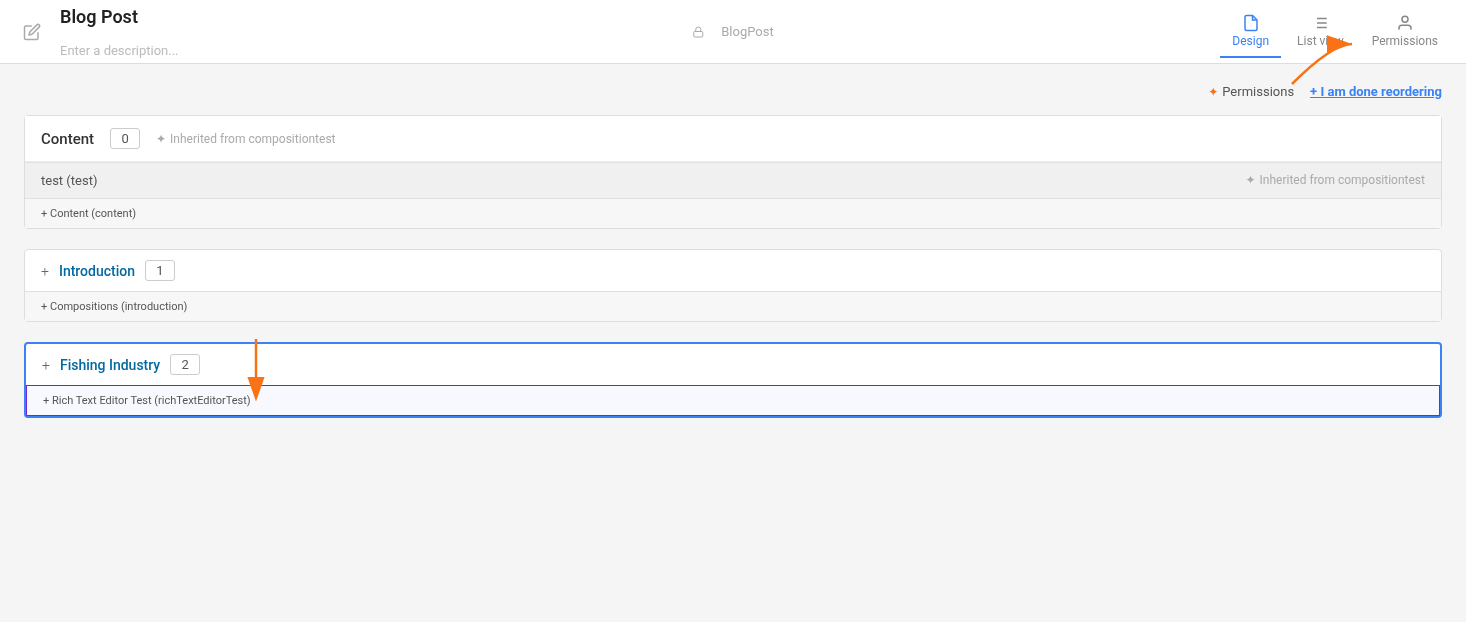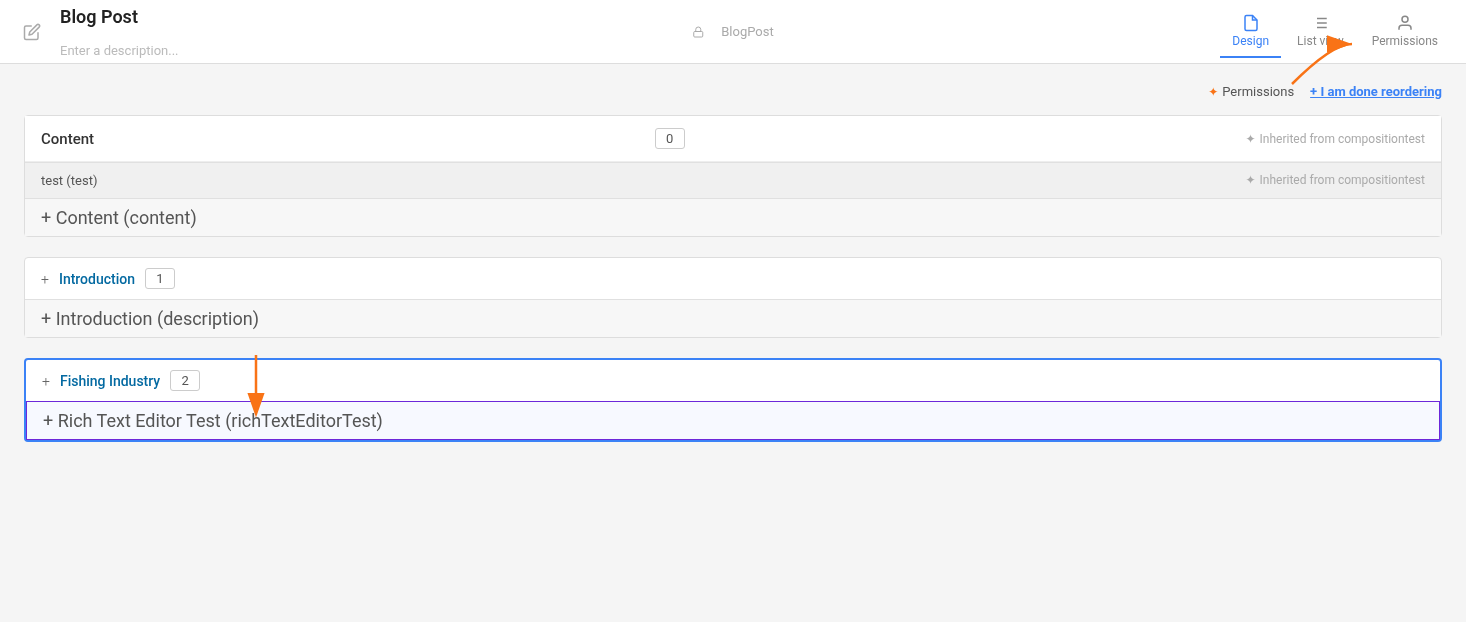--- a/index.html
+++ b/index.html
@@ -74,24 +74,23 @@
     }
     .section-badge {
       background: #fff; border: 1px solid #ccc;
       border-radius: 3px; padding: 2px 8px; font-size: 13px; color: #555;
       min-width: 30px; text-align: center;
     }
 
     
     .content-label {
       padding: 12px 16px;
-      display: flex; align-items: center; gap: 29px;
+      display: flex; align-items: center; gap: 16px;
       background: #fff;
       border-bottom: 1px solid #eee;
-      justify-content: space-between;
     }
     .content-label-text { font-size: 15px; font-weight: 500; }
     .content-inherited-badge {
       color: #aaa; font-size: 12px; display: flex; align-items: center; gap: 4px;
     }
 
     
     .row-item {
       background: #f0f0f0;
       border-top: 1px solid #e0e0e0;
@@ -99,21 +98,21 @@
       display: flex; align-items: flex-start; justify-content: space-between;
       color: #555; font-size: 13px;
     }
     .row-item-right {
       display: flex; align-items: center; gap: 4px; color: #aaa; font-size: 12px;
     }
     .add-row {
       background: #f7f7f7;
       border-top: 1px solid #e0e0e0;
       padding: 8px 16px;
-      color: #555; font-size: 18px; cursor: pointer;
+      color: #555; font-size: 11px; cursor: pointer;
       display: flex; align-items: flex-start; gap: 6px;
     }
 
     
     .plus-icon { font-size: 14px; color: #666; font-weight: 300; }
 
     
     .comp-star { color: #f97316; font-size: 12px; }
     .arrow-overlay {
       position: absolute; right: 80px; top: -50px;
@@ -214,21 +213,21 @@
     </div>
   </div>
 
   <div class="section-wrapper">
     <div class="section-header">
       <span class="plus-icon">+</span>
       <span class="section-title">Introduction</span>
       <span class="section-badge">1</span>
     </div>
     <div class="add-row">
-      <span>+ Introduction (description)</span>
+      <span>+ Compositions (introduction)</span>
     </div>
   </div>
 
   <div class="section-wrapper highlighted" style="position:relative;">
     <div class="section-header">
       <span class="plus-icon">+</span>
       <span class="section-title">Fishing Industry</span>
       <span class="section-badge">2</span>
     </div>
 

